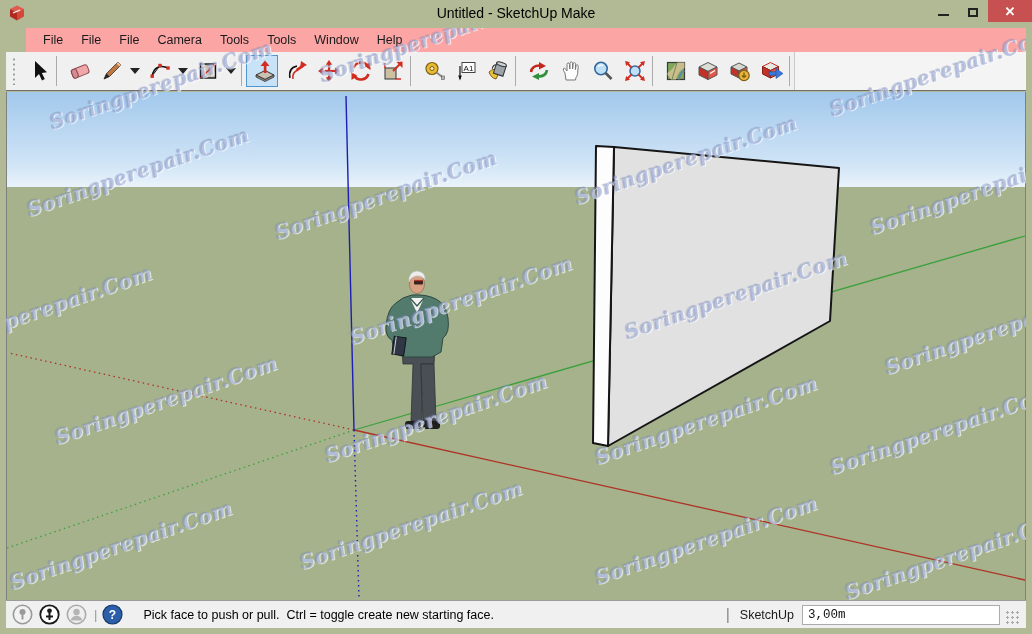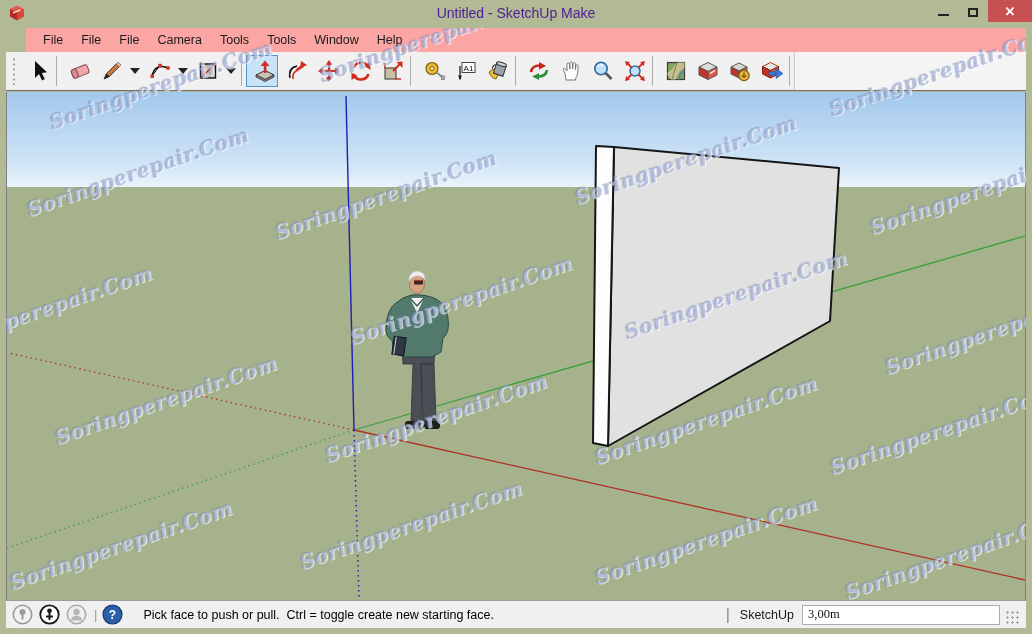--- a/index.html
+++ b/index.html
@@ -2,21 +2,21 @@
 <html><head>
 <meta charset="utf-8">
 <style>
   * { margin:0; padding:0; box-sizing:border-box; }
   html,body { width:1032px; height:634px; font-family:"Liberation Sans", sans-serif; }
   .window { position:relative; width:1032px; height:634px; background:#B1B995; overflow:hidden; }
 
   
   .titlebar { position:absolute; top:0; left:0; right:0; height:28px; background:#B1B995; z-index:40; }
   .app-logo { position:absolute; left:8px; top:4px; width:18px; height:18px; }
-  .title-text { position:absolute; left:0; right:0; top:5px; text-align:center; font-size:14px; color:#4c1d95; }
+  .title-text { position:absolute; left:0; right:0; top:5px; text-align:center; font-size:14px; color:#000000; }
   .win-controls { position:absolute; right:0; top:0; height:22px; display:flex; align-items:flex-start; z-index:45; }
   .win-btn { width:30px; height:22px; display:flex; align-items:center; justify-content:center; color:#222; font-size:13px; cursor:default; }
   .btn-min span { display:block; width:11px; height:2px; background:#222; margin-top:8px; }
   .btn-max span { display:block; width:10px; height:9px; border:2px solid #222; margin-top:2px; }
   .btn-close { width:44px; background:#C75050; color:#fff; font-size:13px; font-weight:bold; height:22px; }
 
   
   .menubar { position:absolute; top:28px; left:6px; right:6px; height:24px; background:#fca5a5; display:flex; align-items:center; padding-left:8px; z-index:2;margin-left:20px; }
   .menu-item { padding:3px 9px; font-size:12.5px; color:#1a1a1a; }
 
@@ -46,21 +46,21 @@
   
   .statusbar { position:absolute; top:600px; left:6px; right:6px; height:28px; background:#F0F0F0; border-top:1px solid #9B9B9B;
     display:flex; align-items:center; padding:0 6px; z-index:10; }
   .sb-icon { width:21px; height:21px; margin-right:6px; }
   .sb-sep { color:#999; margin:0 5px 0 1px; font-size:13px; }
   .sb-msg { font-size:12.5px; color:#000000; margin-left:14px; white-space:pre; }
   .sb-right { margin-left:auto; display:flex; align-items:center; }
   .sb-right .vbar { color:#888; margin-right:10px; }
   .distance-label { font-size:12.5px; color:#1a1a1a; margin-right:8px; }
   .distance-input { width:198px; height:20px; border:1px solid #ABABAB; background:#fff; font-size:12.5px;
-    font-family:Liberation Serif, serif; padding:0 5px; color:#111; }
+    font-family:Liberation Mono, monospace; padding:0 5px; color:#111; }
   .resize-grip { width:14px; height:14px; margin-left:6px; align-self:flex-end;
     background-image:radial-gradient(circle, #A9A9A9 1.2px, transparent 1.4px); background-size:5px 5px; background-position:bottom right; }
 
   .frame-bottom { position:absolute; left:0; right:0; bottom:0; height:6px; background:#B1B995; z-index:11; }
 </style>
 </head>
 <body>
 
 <div class="window">
 

